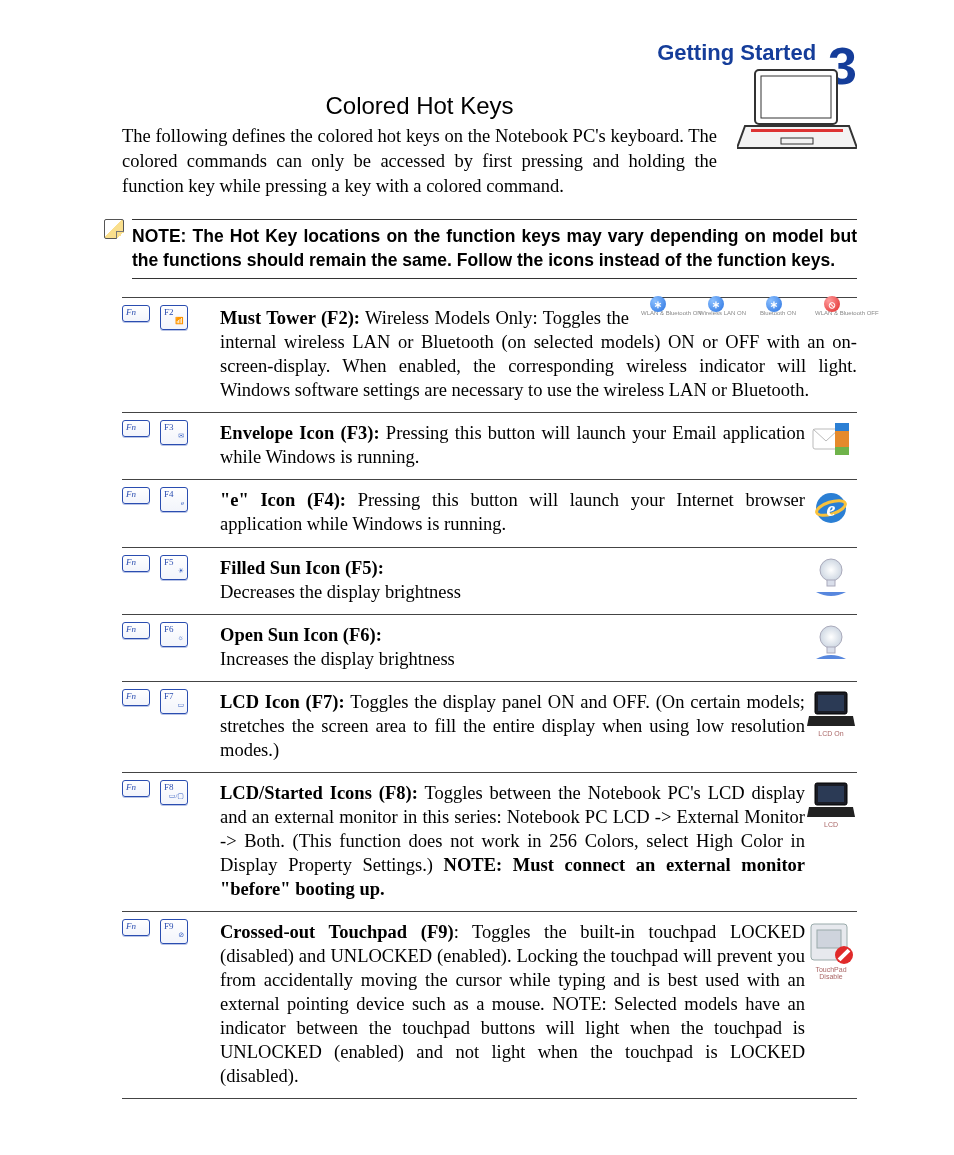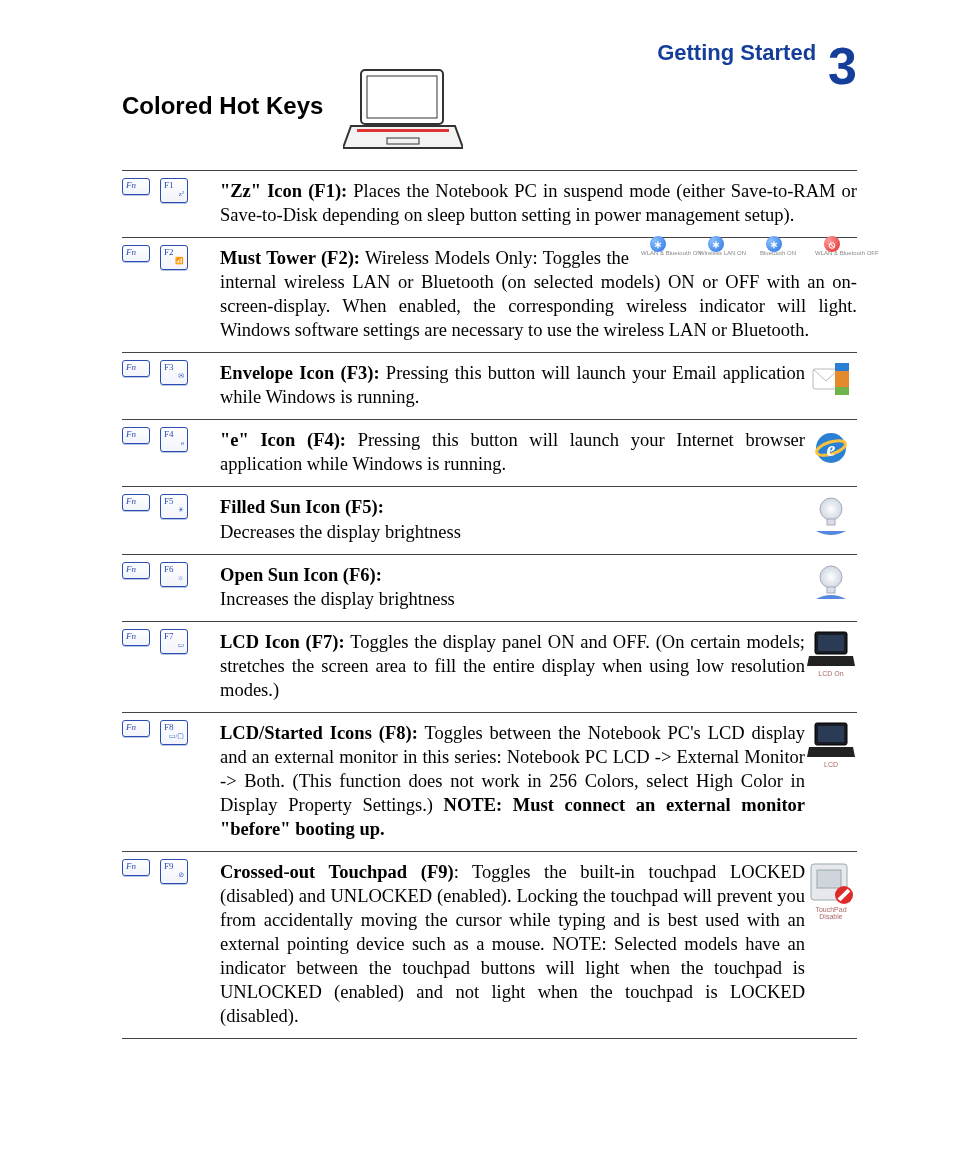--- a/index.html
+++ b/index.html
@@ -39,21 +39,21 @@
     line-height:1;
   }
   h1{
     font-family:Arial,Helvetica,sans-serif;
     font-weight:bold;
     font-size:30px;
     margin:8px 0 12px 0;
   }
   h2{
     font-family:Arial,Helvetica,sans-serif;
-    font-weight:bold;
+    font-weight:normal;
     font-size:24px;
     margin:0 0 4px 0;
     text-align:center;
   }
   .intro-wrap{
     display:flex;
     gap:20px;
   }
   .intro-text{
     flex:1;
@@ -156,39 +156,40 @@
 
   <div class="header-row">
     <span class="section-name">Getting Started</span>
     <span class="chapter-num">3</span>
   </div>
 
 
   <div class="intro-wrap">
     <div>
       <h2>Colored Hot Keys</h2>
+      <div class="intro-text">The following defines the colored hot keys on the Notebook PC's keyboard. The colored commands can only be accessed by first pressing and holding the function key while pressing a key with a colored command.</div>
     </div>
     <div class="laptop-figure">
       <svg viewBox="0 0 120 90" width="120" height="90">
         <rect x="18" y="8" width="82" height="54" rx="4" fill="#fff" stroke="#333" stroke-width="2"></rect>
         <rect x="24" y="14" width="70" height="42" fill="#fff" stroke="#333"></rect>
         <path d="M8 64 L112 64 L120 86 L0 86 Z" fill="#f3f3f3" stroke="#333" stroke-width="2"></path>
         <rect x="14" y="67" width="92" height="3" fill="#d33"></rect>
         <rect x="44" y="76" width="32" height="6" fill="none" stroke="#333"></rect>
       </svg>
     </div>
   </div>
 
+  <div class="note-box">
+    <span class="note-icon"></span>
+    <div class="note-text">NOTE: The Hot Key locations on the function keys may vary depending on model but the functions should remain the same. Follow the icons instead of the function keys.</div>
+  </div>
 
   <table class="hotkeys">
     <tbody id="hk-body">
-        <tr>
-          <td class="keys"><span class="key fn">Fn</span><span class="key-gap"></span><span class="key fkey">F1<span class="sub">z²</span></span></td>
-          <td class="desc" colspan="2"><b>"Zz" Icon (F1):</b> Places the Notebook PC in suspend mode (either Save-to-RAM or Save-to-Disk depending on sleep button setting in power management setup).</td>
-        </tr>
         <tr>
           <td class="keys"><span class="key fn">Fn</span><span class="key-gap"></span><span class="key fkey">F2<span class="sub">📶</span></span></td>
           <td class="desc" colspan="2"><span class="wl-icons">
               <span class="wl-item"><span class="globe" style="background:radial-gradient(circle at 30% 30%,#a7d3ff,#2a73e0)"><span class="bt ">∗</span></span><span class="wl-label">WLAN &amp; Bluetooth ON</span></span>
               <span class="wl-item"><span class="globe" style="background:radial-gradient(circle at 30% 30%,#b7f0a2,#2aa53a)"><span class="bt ">∗</span></span><span class="wl-label">Wireless LAN ON</span></span>
               <span class="wl-item"><span class="globe" style="background:radial-gradient(circle at 30% 30%,#cfe2ff,#6f97d8)"><span class="bt ">∗</span></span><span class="wl-label">Bluetooth ON</span></span>
               <span class="wl-item"><span class="globe" style="background:radial-gradient(circle at 30% 30%,#d6d8db,#9aa0a8)"><span class="bt no">⦸</span></span><span class="wl-label">WLAN &amp; Bluetooth OFF</span></span>
             </span><b>Must Tower (F2):</b> Wireless Models Only: Toggles the internal wireless LAN or Bluetooth (on selected models) ON or OFF with an on-screen-display. When enabled, the corresponding wireless indicator will light. Windows software settings are necessary to use the wireless LAN or Bluetooth.</td>
         </tr>
         <tr>

